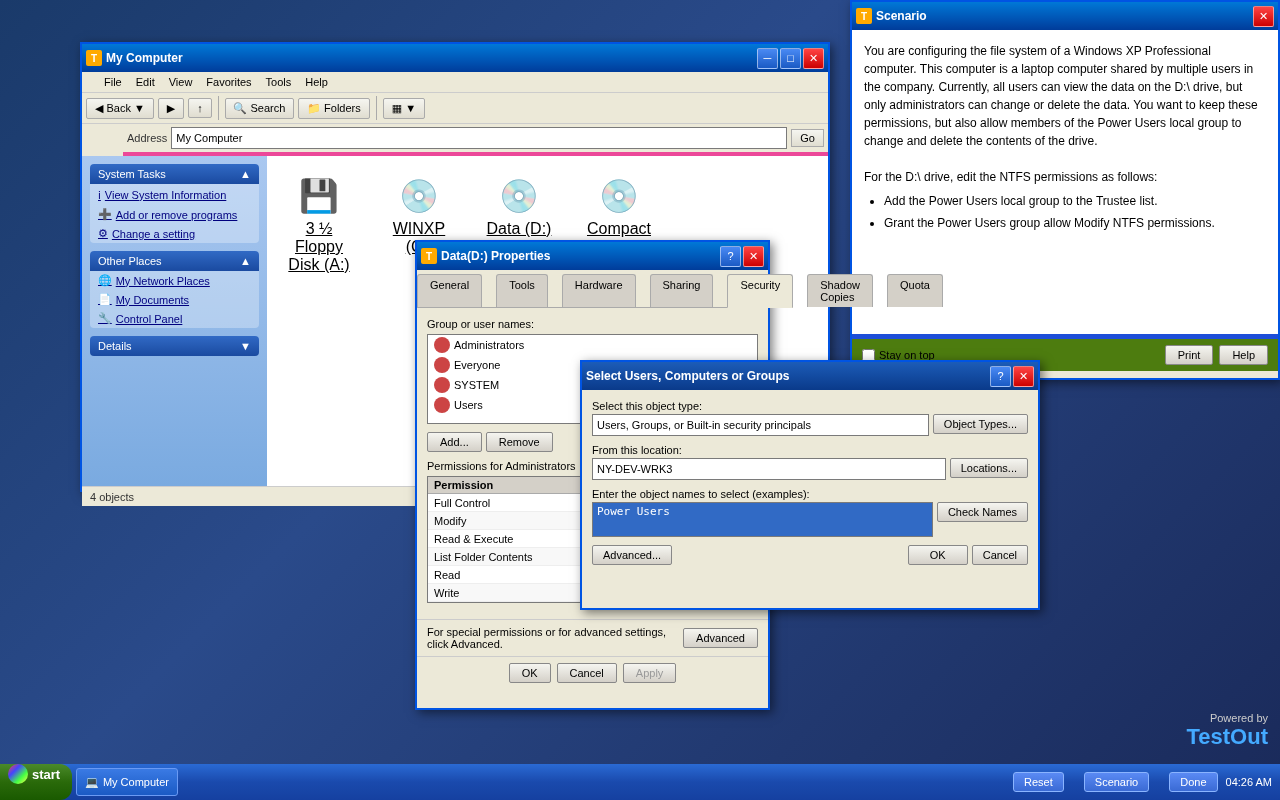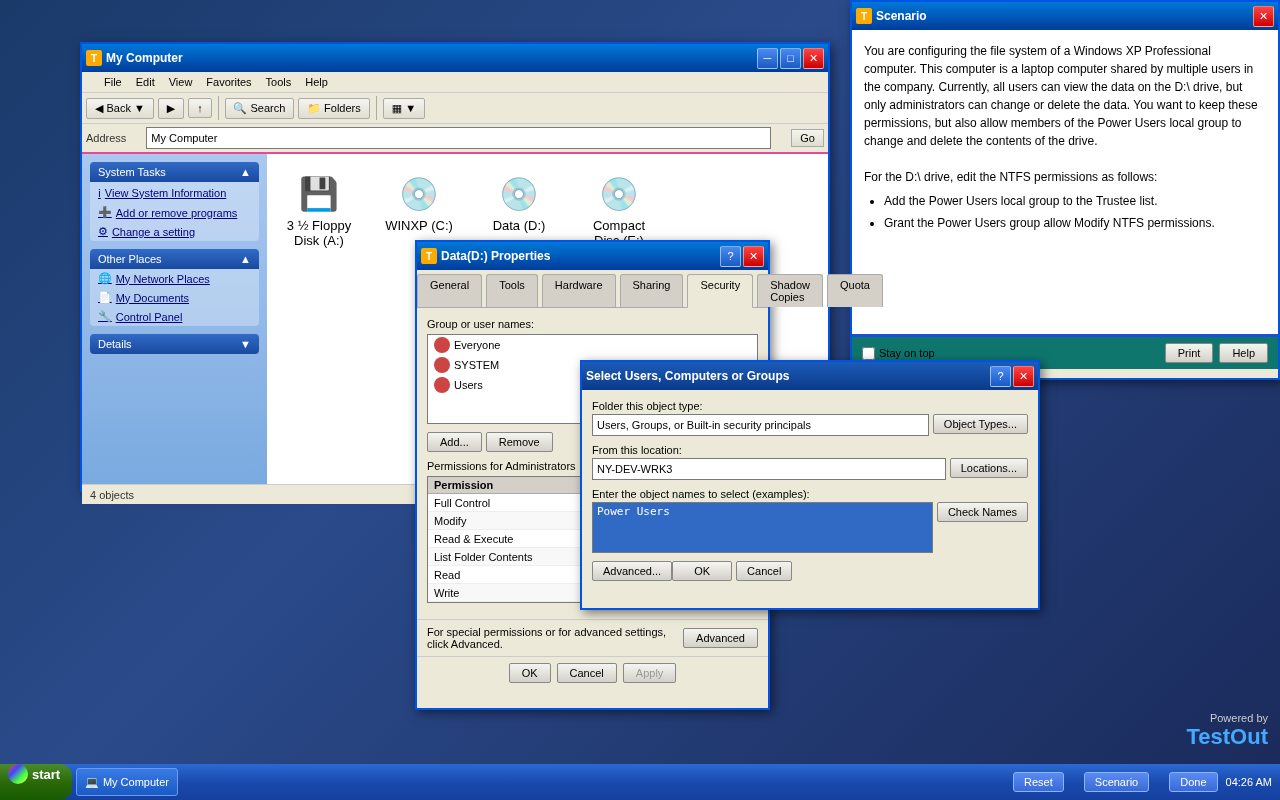--- a/index.html
+++ b/index.html
@@ -190,22 +190,23 @@
       align-items: center;
       gap: 3px;
       border-radius: 2px;
     }
     .tb-separator { width: 1px; height: 24px; background: #aaa; margin: 0 2px; }
     .address-bar {
       background: #ece9d8;
       padding: 3px 4px;
       display: flex;
       align-items: center;
-      gap: 20px;
-      border-bottom: 2px solid #ec4899;
+      gap: 4px;
+      border-bottom: 4px solid #ec4899;
+      margin-left: 41px;
     }
     .address-label { font-size: 11px; color: #333; }
     .address-input {
       flex: 1;
       height: 22px;
       border: 1px solid #7a7a7a;
       padding: 0 4px;
       background: white;
       font-size: 11px;
     }
@@ -273,21 +274,21 @@
       padding: 4px;
     }
     .drive-icon {
       width: 48px;
       height: 48px;
       display: flex;
       align-items: center;
       justify-content: center;
       font-size: 32px;
     }
-    .drive-label { font-size: 13px; text-align: center; color: #000; }
+    .drive-label { font-size: 16px; text-align: center; color: #000; text-decoration: underline; }
     .statusbar {
       height: 20px;
       background: #ece9d8;
       border-top: 1px solid #ccc;
       display: flex;
       align-items: center;
       padding: 0 8px;
       font-size: 11px;
       color: #333;
     }
@@ -306,21 +307,21 @@
       border-bottom: 1px solid #aaa;
       padding-top: 4px;
     }
     .tab {
       padding: 4px 12px;
       border: 1px solid #aaa;
       border-bottom: none;
       background: #d4d0c8;
       cursor: pointer;
       font-size: 11px;
-      margin-right: 4px;
+      margin-right: 14px;
       border-radius: 3px 3px 0 0;
     }
     .tab.active {
       background: #ece9d8;
       border-bottom: 1px solid #ece9d8;
       margin-bottom: -1px;
       z-index: 1;
     }
     .tab-content {
       padding: 10px;
@@ -429,21 +430,21 @@
     .form-input {
       flex: 1;
       height: 22px;
       border: 1px solid #7a7a7a;
       background: white;
       padding: 0 4px;
       font-size: 11px;
     }
     .form-textarea {
       flex: 1;
-      height: 51px;
+      height: 35px;
       border: 1px solid #7a7a7a;
       background: white;
       padding: 2px 4px;
       font-size: 11px;
       resize: none;
     }
     .form-btn {
       background: linear-gradient(to bottom, #f5f5f0 0%, #d4d0c8 100%);
       border: 1px solid #888;
       padding: 3px 10px;
@@ -475,25 +476,25 @@
     }
     .scenario-body ul {
       padding-left: 20px;
       margin-top: 6px;
     }
     .scenario-body li {
       margin-bottom: 4px;
     }
     .scenario-footer {
       padding: 6px 10px;
-      border-top: 3px solid #1d4ed8;
+      border-top: 5px solid #1d4ed8;
       display: flex;
       align-items: center;
       justify-content: space-between;
-      background: #0f766e;
+      background: #4d7c0f;
     }
     .checkbox-label {
       display: flex;
       align-items: center;
       gap: 4px;
       font-size: 11px;
     }
 
     
     .testout-branding {
@@ -661,20 +662,24 @@
       <div class="tab">Sharing</div>
       <div class="tab active">Security</div>
       <div class="tab">Shadow Copies</div>
       <div class="tab">Quota</div>
     </div>
     <div class="tab-content">
       <div class="section-label">Group or user names:</div>
       <div class="list-box" style="height:90px; overflow-y:auto;">
         <div class="list-item">
           <span class="user-icon"></span>
+          <span>Administrators</span>
+        </div>
+        <div class="list-item">
+          <span class="user-icon"></span>
           <span>Everyone</span>
         </div>
         <div class="list-item">
           <span class="user-icon"></span>
           <span>SYSTEM</span>
         </div>
         <div class="list-item">
           <span class="user-icon"></span>
           <span>Users</span>
         </div>
@@ -737,21 +742,21 @@
   <div class="window select-users">
     <div class="title-bar">
       <span class="title-bar-title">Select Users, Computers or Groups</span>
       <div class="title-bar-btns">
         <button class="win-btn">?</button>
         <button class="win-btn close-btn">✕</button>
       </div>
     </div>
     <div class="select-users-body">
       <div class="form-group">
-        <div class="form-label">Folder this object type:</div>
+        <div class="form-label">Select this object type:</div>
         <div class="form-row">
           <input class="form-input" value="Users, Groups, or Built-in security principals" readonly="" style="">
           <button class="form-btn">Object Types...</button>
         </div>
       </div>
       <div class="form-group">
         <div class="form-label">From this location:</div>
         <div class="form-row">
           <input class="form-input" value="NY-DEV-WRK3" readonly="" style="">
           <button class="form-btn">Locations...</button>
@@ -761,21 +766,21 @@
         <div class="form-label">
           <span>Enter the object names to select (examples):</span>
         </div>
         <div class="form-row">
           <textarea class="form-textarea selected-input" style="">Power Users</textarea>
           <div style="display:flex; flex-direction:column; gap:4px;">
             <button class="form-btn">Check Names</button>
           </div>
         </div>
       </div>
-      <div style="display:flex; ">
+      <div style="display:flex; justify-content:space-between; ">
         <button class="form-btn">Advanced...</button>
         <div style="display:flex; gap:4px;">
           <button class="form-btn" style="min-width:60px;">OK</button>
           <button class="form-btn">Cancel</button>
         </div>
       </div>
     </div>
   </div>
 
   <div class="window scenario-window">

